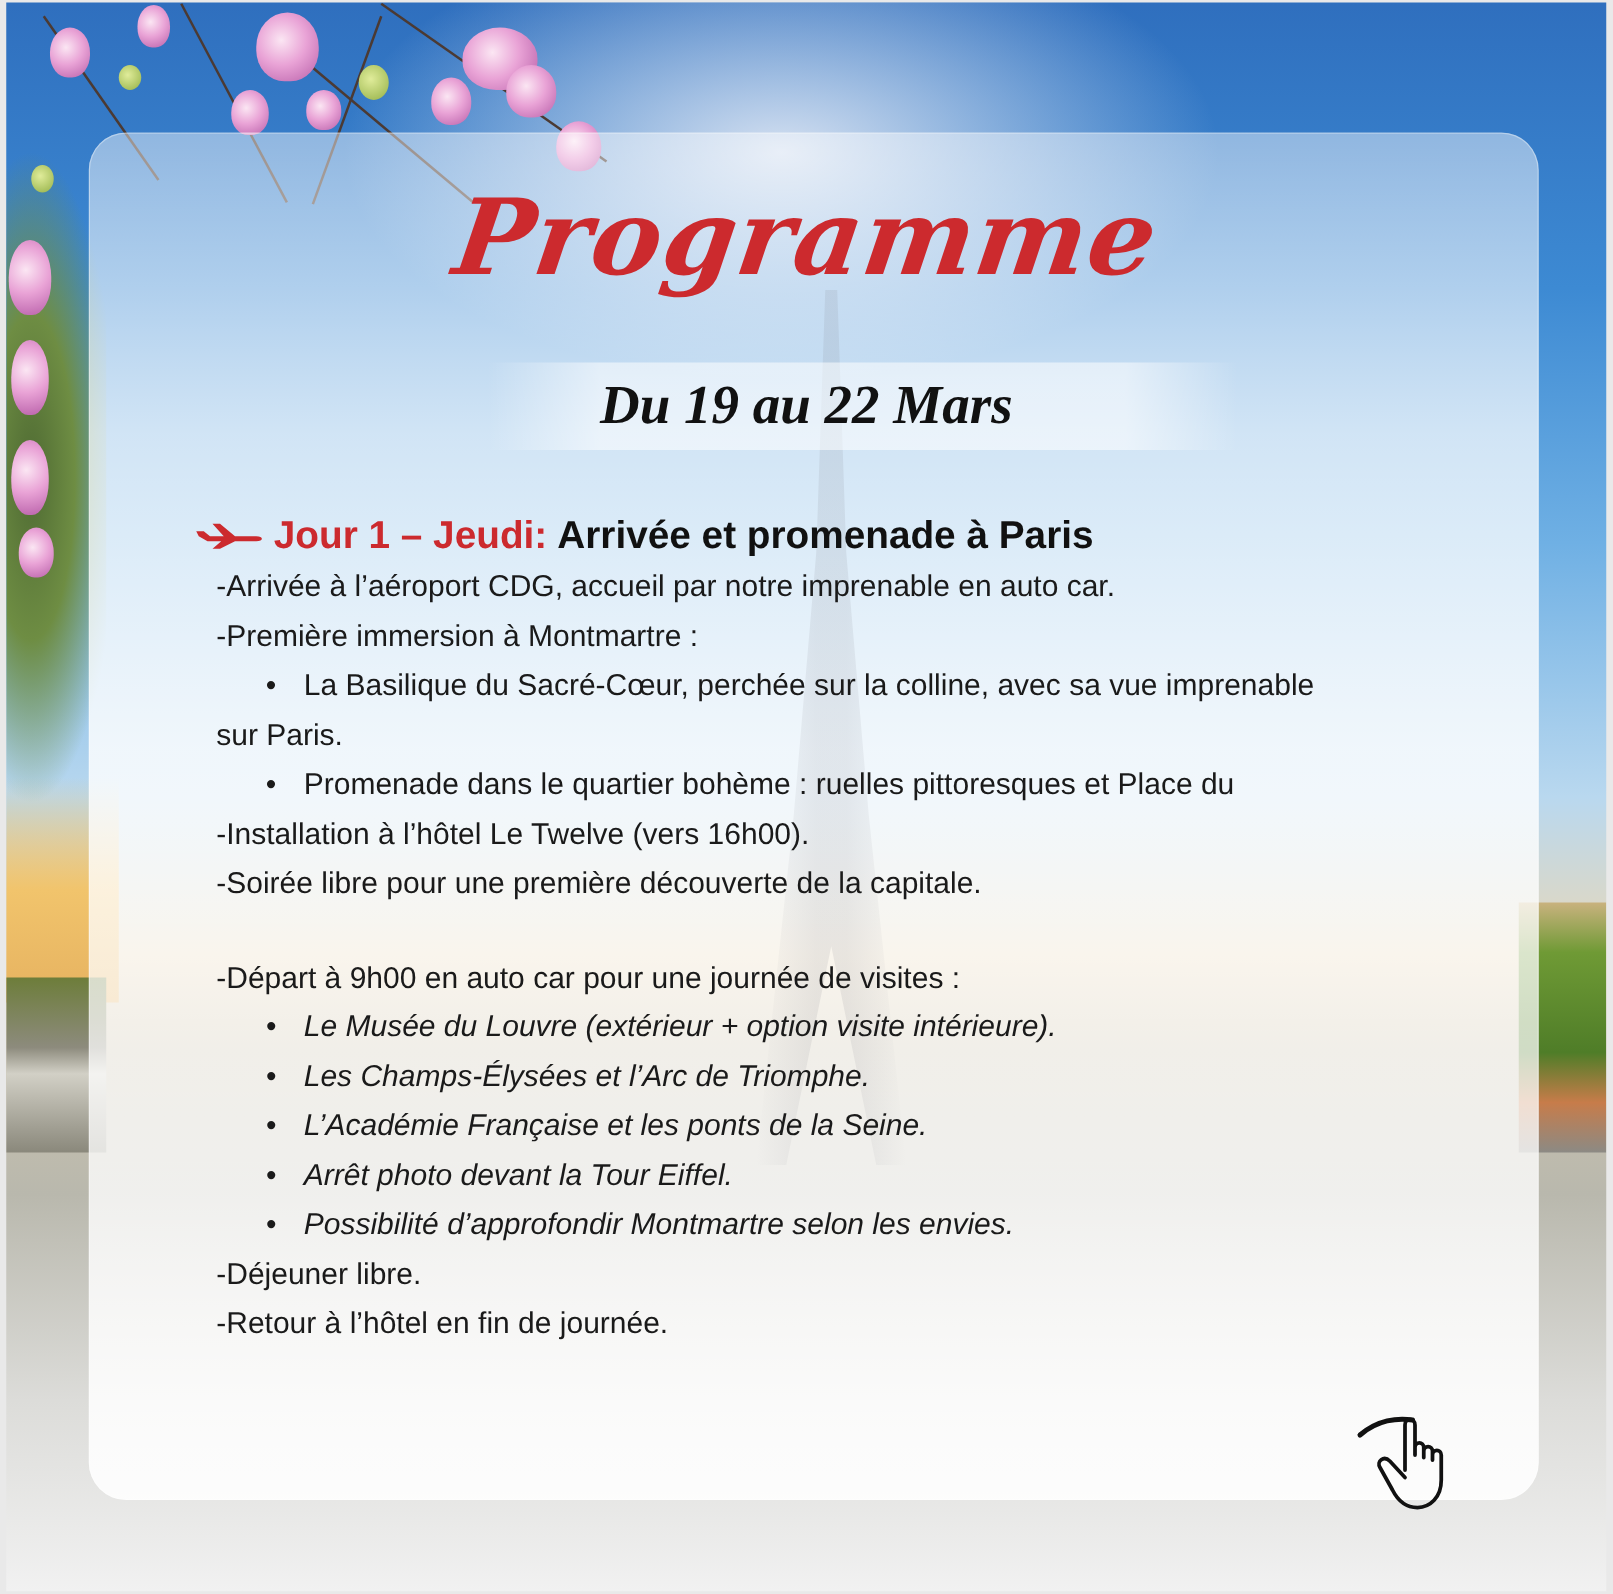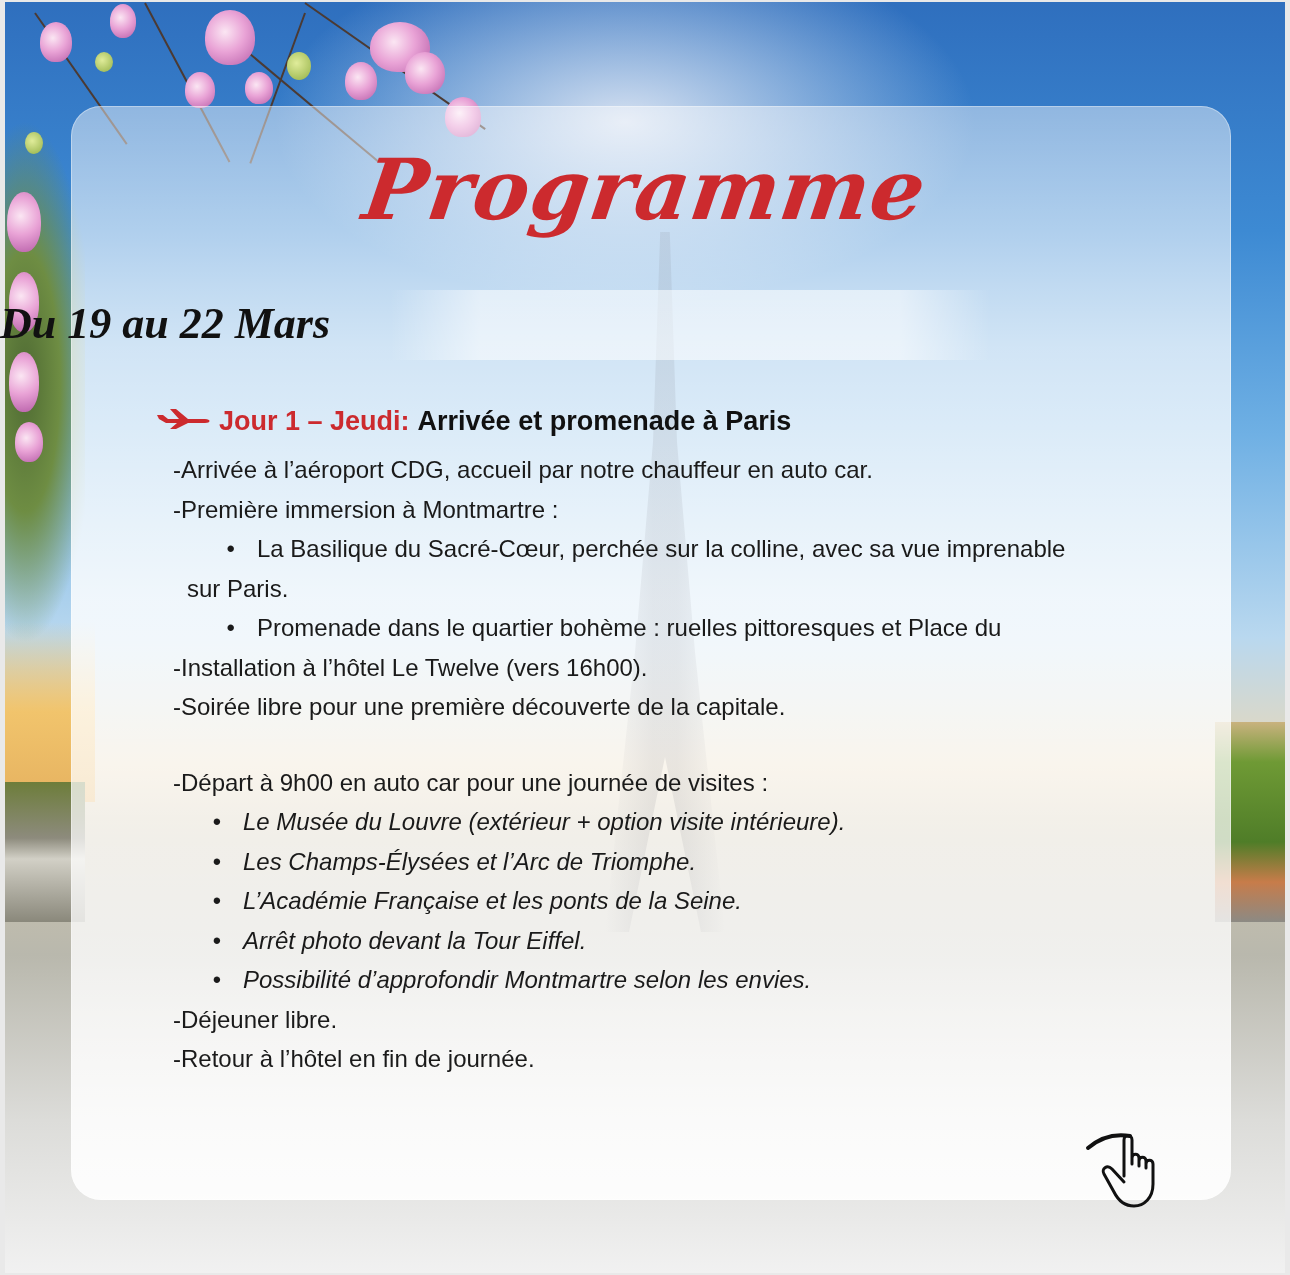--- a/index.html
+++ b/index.html
@@ -29,32 +29,32 @@
     box-shadow: 0 0 0 1px rgba(255,255,255,0.35) inset; }
   .tower { position:absolute; left:600px; top:230px; width:120px; height:700px;
     background: linear-gradient(90deg, rgba(120,120,130,0) 0%, rgba(120,120,130,0.13) 40%, rgba(120,120,130,0.13) 60%, rgba(120,120,130,0) 100%);
     clip-path: polygon(46% 0, 54% 0, 60% 30%, 75% 60%, 100% 100%, 80% 100%, 50% 75%, 20% 100%, 0 100%, 25% 60%, 40% 30%); }
   .date-band { position:absolute; left:385px; top:288px; width:600px; height:70px;
     background: linear-gradient(90deg, rgba(255,255,255,0.0), rgba(255,255,255,0.55) 15%, rgba(255,255,255,0.55) 85%, rgba(255,255,255,0)); }
 
   .title { position:absolute; left:0; width:1290px; top:140px; text-align:center;
     font-family:"DejaVu Serif", serif; font-style:italic; font-weight:bold; font-size:84px; color:#cc2a2e; letter-spacing:1px;
     transform: skewX(-8deg); }
-  .dates { position:absolute; left:0; width:1290px; top:298px; text-align:left;
+  .dates { position:absolute; left:0; width:1290px; top:298px; text-align:center;
     font-family:"Liberation Serif", serif; font-style:italic; font-weight:bold; font-size:44px; color:#111; }
 
   .content { position:absolute; left:155px; top:406px; width:1040px; color:#1a1a1a; }
-  .day-head { display:flex; font-weight:bold; font-size:27px; height:44px; white-space:nowrap; }
+  .day-head { display:flex; align-items:center; font-weight:bold; font-size:31px; height:44px; white-space:nowrap; }
   .day-head .plane { width:58px; height:24px; margin-right:6px; }
   .day-head .red { color:#cc2a2e; }
   .day-head .blk { color:#111; margin-left:8px; }
   .line { font-size:24px; line-height:39.5px; margin-left:18px; white-space:nowrap; }
   .bullet { font-size:24px; line-height:39.5px; white-space:nowrap;font-style:italic; }
   .bullet .dot { display:inline-block; width:88px; text-align:right; padding-right:22px; box-sizing:border-box; }
-  .bullet-wrap { font-size:24px; line-height:39.5px; margin-left:32px; }
+  .bullet-wrap { font-size:24px; line-height:39.5px; margin-left:18px; }
   .bullet-wrap .dot { display:inline-block; width:70px; text-align:right; padding-right:22px; box-sizing:border-box; }
   .gap { height:36px; }
 
   .hand { position:absolute; left:1084px; top:1128px; width:90px; height:84px; }
 </style>
 </head>
 <body>
 
 <div class="frame">
   <div class="sunset"></div>
@@ -94,21 +94,21 @@
 
 <div class="content">
 
   <div class="day-head">
     <svg class="plane" viewBox="0 0 58 24">
       <path d="M2 9 L8 9 L13 13 L24 13 L15 3 L21 3 L33 13 L50 13 C56 13 56 17 50 17 L33 17 L21 23 L15 23 L22 17 L11 17 L4 13 Z" fill="#cc2a2e"></path>
     </svg>
     <span class="red">Jour 1 – Jeudi:</span>
     <span class="blk">Arrivée et promenade à Paris</span>
   </div>
-  <div class="line">-Arrivée à l’aéroport CDG, accueil par notre chauffeur en auto car.</div>
+  <div class="line">-Arrivée à l’aéroport CDG, accueil par notre imprenable en auto car.</div>
   <div class="line">-Première immersion à Montmartre :</div>
   <div class="bullet-wrap"><span class="dot">•</span><span>La Basilique du Sacré-Cœur, perchée sur la colline, avec sa vue imprenable</span><br><span>sur Paris.</span></div>
   <div class="bullet-wrap"><span class="dot">•</span><span>Promenade dans le quartier bohème : ruelles pittoresques et Place du</span><br></div>
   <div class="line">-Installation à l’hôtel Le Twelve (vers 16h00).</div>
   <div class="line">-Soirée libre pour une première découverte de la capitale.</div>
 
   <div class="gap"></div>
 
   <div class="line">-Départ à 9h00 en auto car pour une journée de visites :</div>
   <div class="bullet"><span class="dot">•</span><span>Le Musée du Louvre (extérieur + option visite intérieure).</span></div>

